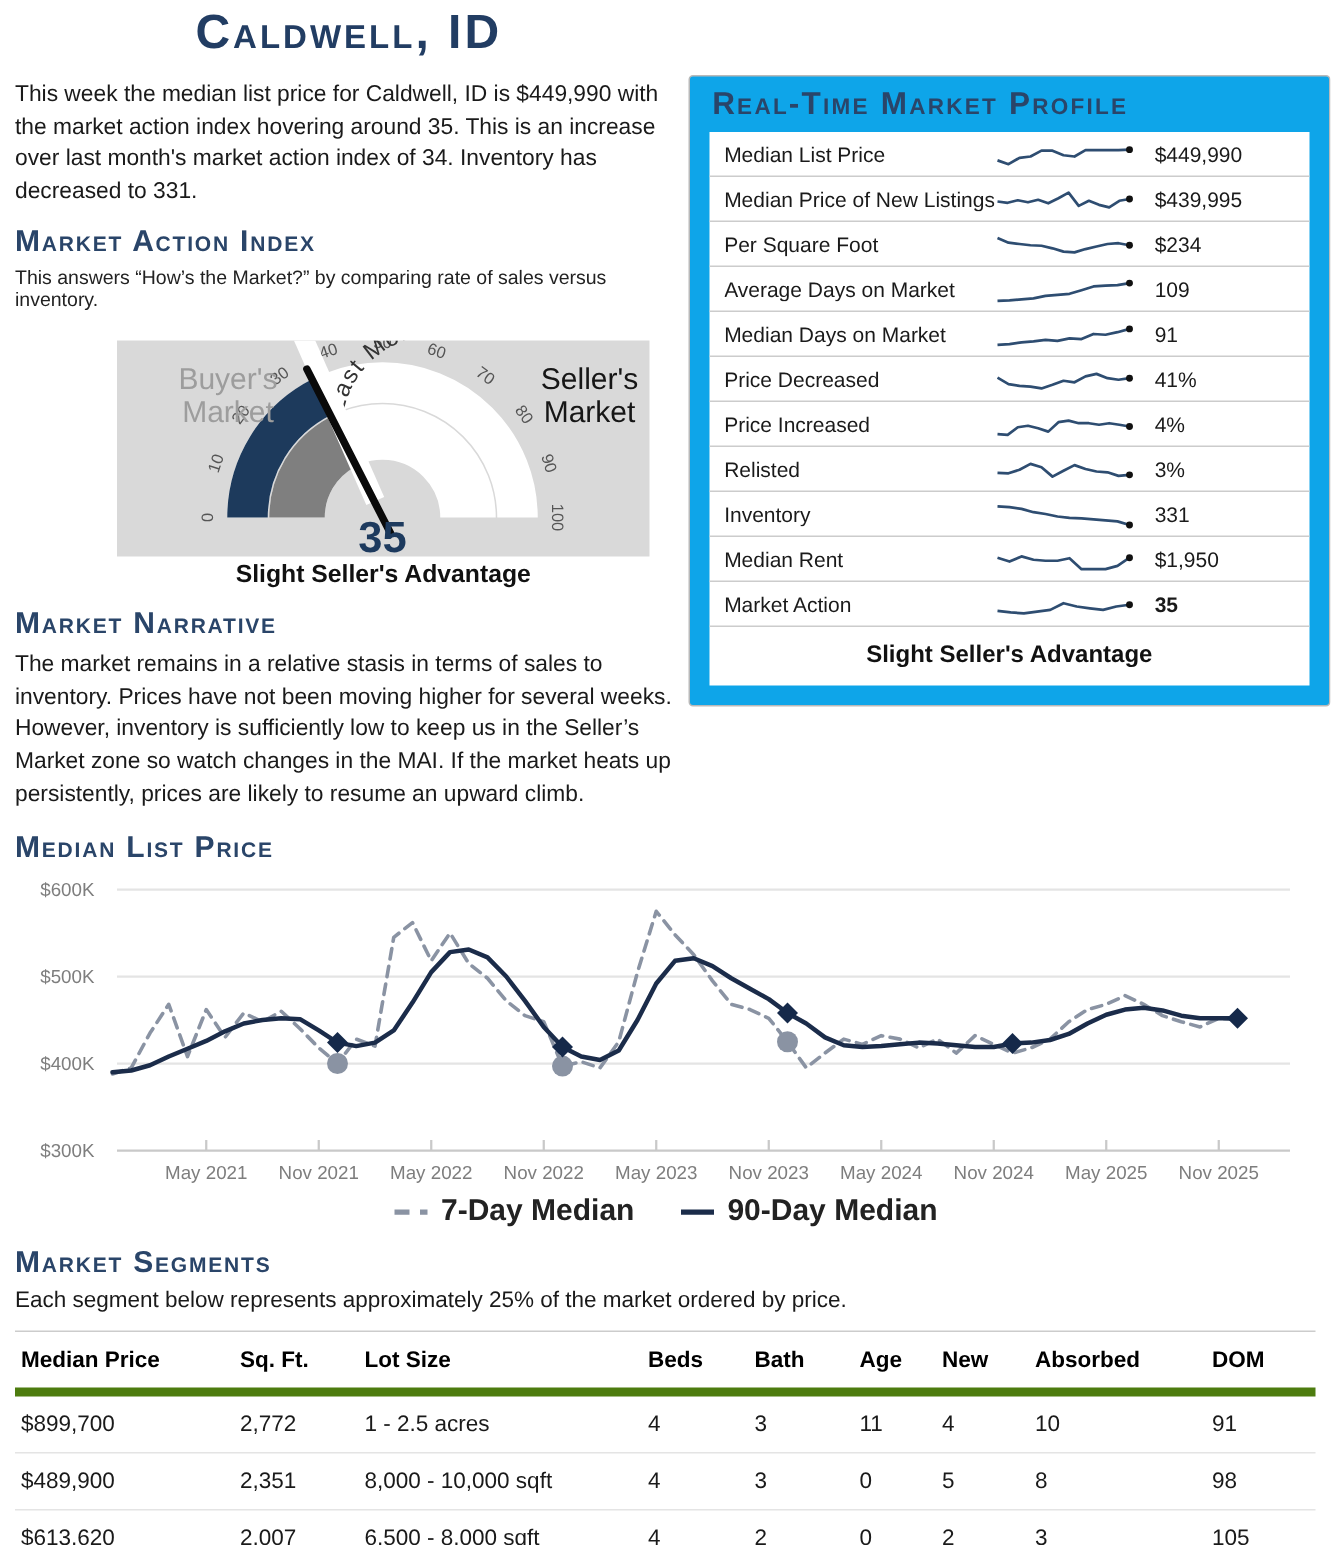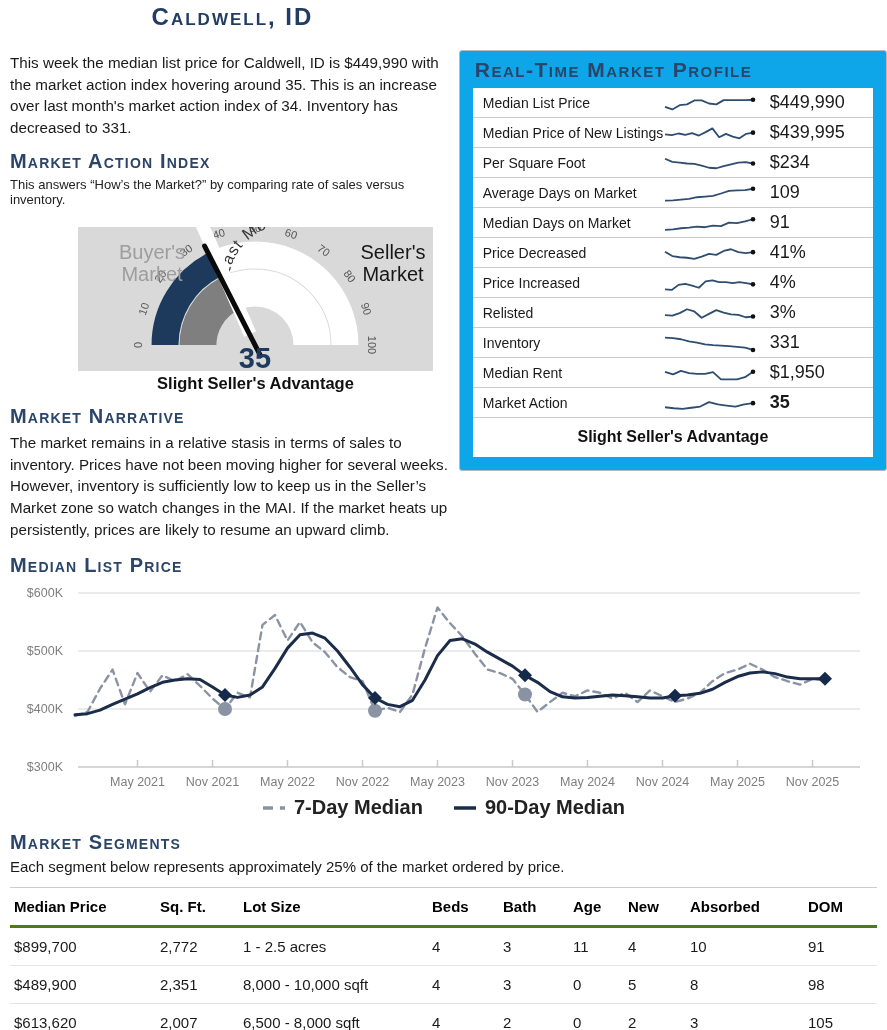--- a/index.html
+++ b/index.html
@@ -1,20 +1,20 @@
 <!DOCTYPE html>
 <html><head>
 <meta charset="utf-8">
 <style>
   html,body{margin:0;padding:0;background:#fff;}
   body{width:887px;font-family:"Liberation Sans",sans-serif;color:#1a1a1a;}
   .page{position:relative;padding-bottom:24px;}
   .hdr{position:relative;height:50px;}
   .title{position:absolute;left:0;top:3px;width:465px;text-align:center;
-         font-variant:small-caps;font-weight:bold;font-size:24px;letter-spacing:2px;color:#223d63;}
+         font-variant:small-caps;font-weight:bold;font-size:32px;letter-spacing:2px;color:#223d63;}
   .subtitle{position:absolute;top:27px;width:100%;text-align:center;font-size:17px;color:#111;}
   .top{display:flex;align-items:flex-start;}
   .left{width:497px;box-sizing:border-box;padding:2px 8px 0 10px;}
   h2{font-variant:small-caps;font-weight:bold;font-size:20px;letter-spacing:1.2px;
      color:#2a4569;margin:12px 0 4px;}
   .intro{font-size:15.2px;line-height:1.42;margin:0 0 2px;}
   .small{font-size:13px;color:#222;margin:3px 0 20px;}
   .gaugebox{width:355px;height:144px;margin-left:68px;background:#d9d9d9;overflow:hidden;}
   .gauge-caption{width:355px;margin-left:68px;text-align:center;font-weight:bold;
                  font-size:16.5px;padding-top:3px;color:#111;}
@@ -23,34 +23,34 @@
   .gval{font-size:29px;font-weight:bold;fill:#1d3a5e;}
   .gmkt{font-size:20px;}
   .panel{width:463px;box-sizing:border-box;background:#0ea5e9;border:1px solid #b9b9b9;
          border-radius:3px;padding:0 13px 13px;}
   .panel-h{font-variant:small-caps;font-weight:bold;font-size:21px;letter-spacing:1.5px;
            color:#2a4569;padding:7px 2px 6px;}
   .rows{background:#fff;}
   .prow{display:flex;align-items:center;height:29px;border-bottom:1px solid #ccc;padding:0 6px 0 10px;}
   .prow .lbl{width:180px;font-size:14px;white-space:nowrap;overflow:hidden;}
   .prow svg{width:94px;height:22px;flex:none;}
-  .prow .val{margin-left:13px;font-size:18px;white-space:nowrap;}
+  .prow .val{margin-left:13px;font-size:14px;white-space:nowrap;}
   .prow .val.bold{font-weight:bold;}
   .pfoot{text-align:center;font-weight:bold;font-size:16px;padding:10px 0 11px;color:#111;}
   .h-flush{margin-left:10px;}
   #price-chart{display:block;width:887px;height:215px;margin-top:2px;}
   .ylab,.xlab{font-size:12.5px;fill:#7e7e7e;}
   .legend{display:flex;justify-content:center;gap:30px;align-items:center;
           font-weight:bold;font-size:20px;color:#222;margin:0 0 8px;}
   .legend .li{display:flex;align-items:center;gap:8px;}
   .seg-sub{font-size:15px;margin:2px 0 12px 10px;}
   .table{margin:0 10px;border-top:1px solid #ccc;}
   .trow{display:grid;grid-template-columns:146px 83px 189px 71px 70px 55px 62px 118px 1fr;
         padding:10px 4px;font-size:15px;border-bottom:1px solid #e4e4e4;align-items:center;}
-  .trow.head{font-weight:bold;border-bottom:3px solid #4d7c0f;color:#000;}
+  .trow.head{font-weight:bold;border-bottom:6px solid #4d7c0f;color:#000;}
   .trow:last-child{border-bottom:none;}
 </style>
 </head>
 <body>
 
 <div class="page">
 
   <header class="hdr">
     <div class="title">Caldwell, ID</div>
   </header>

